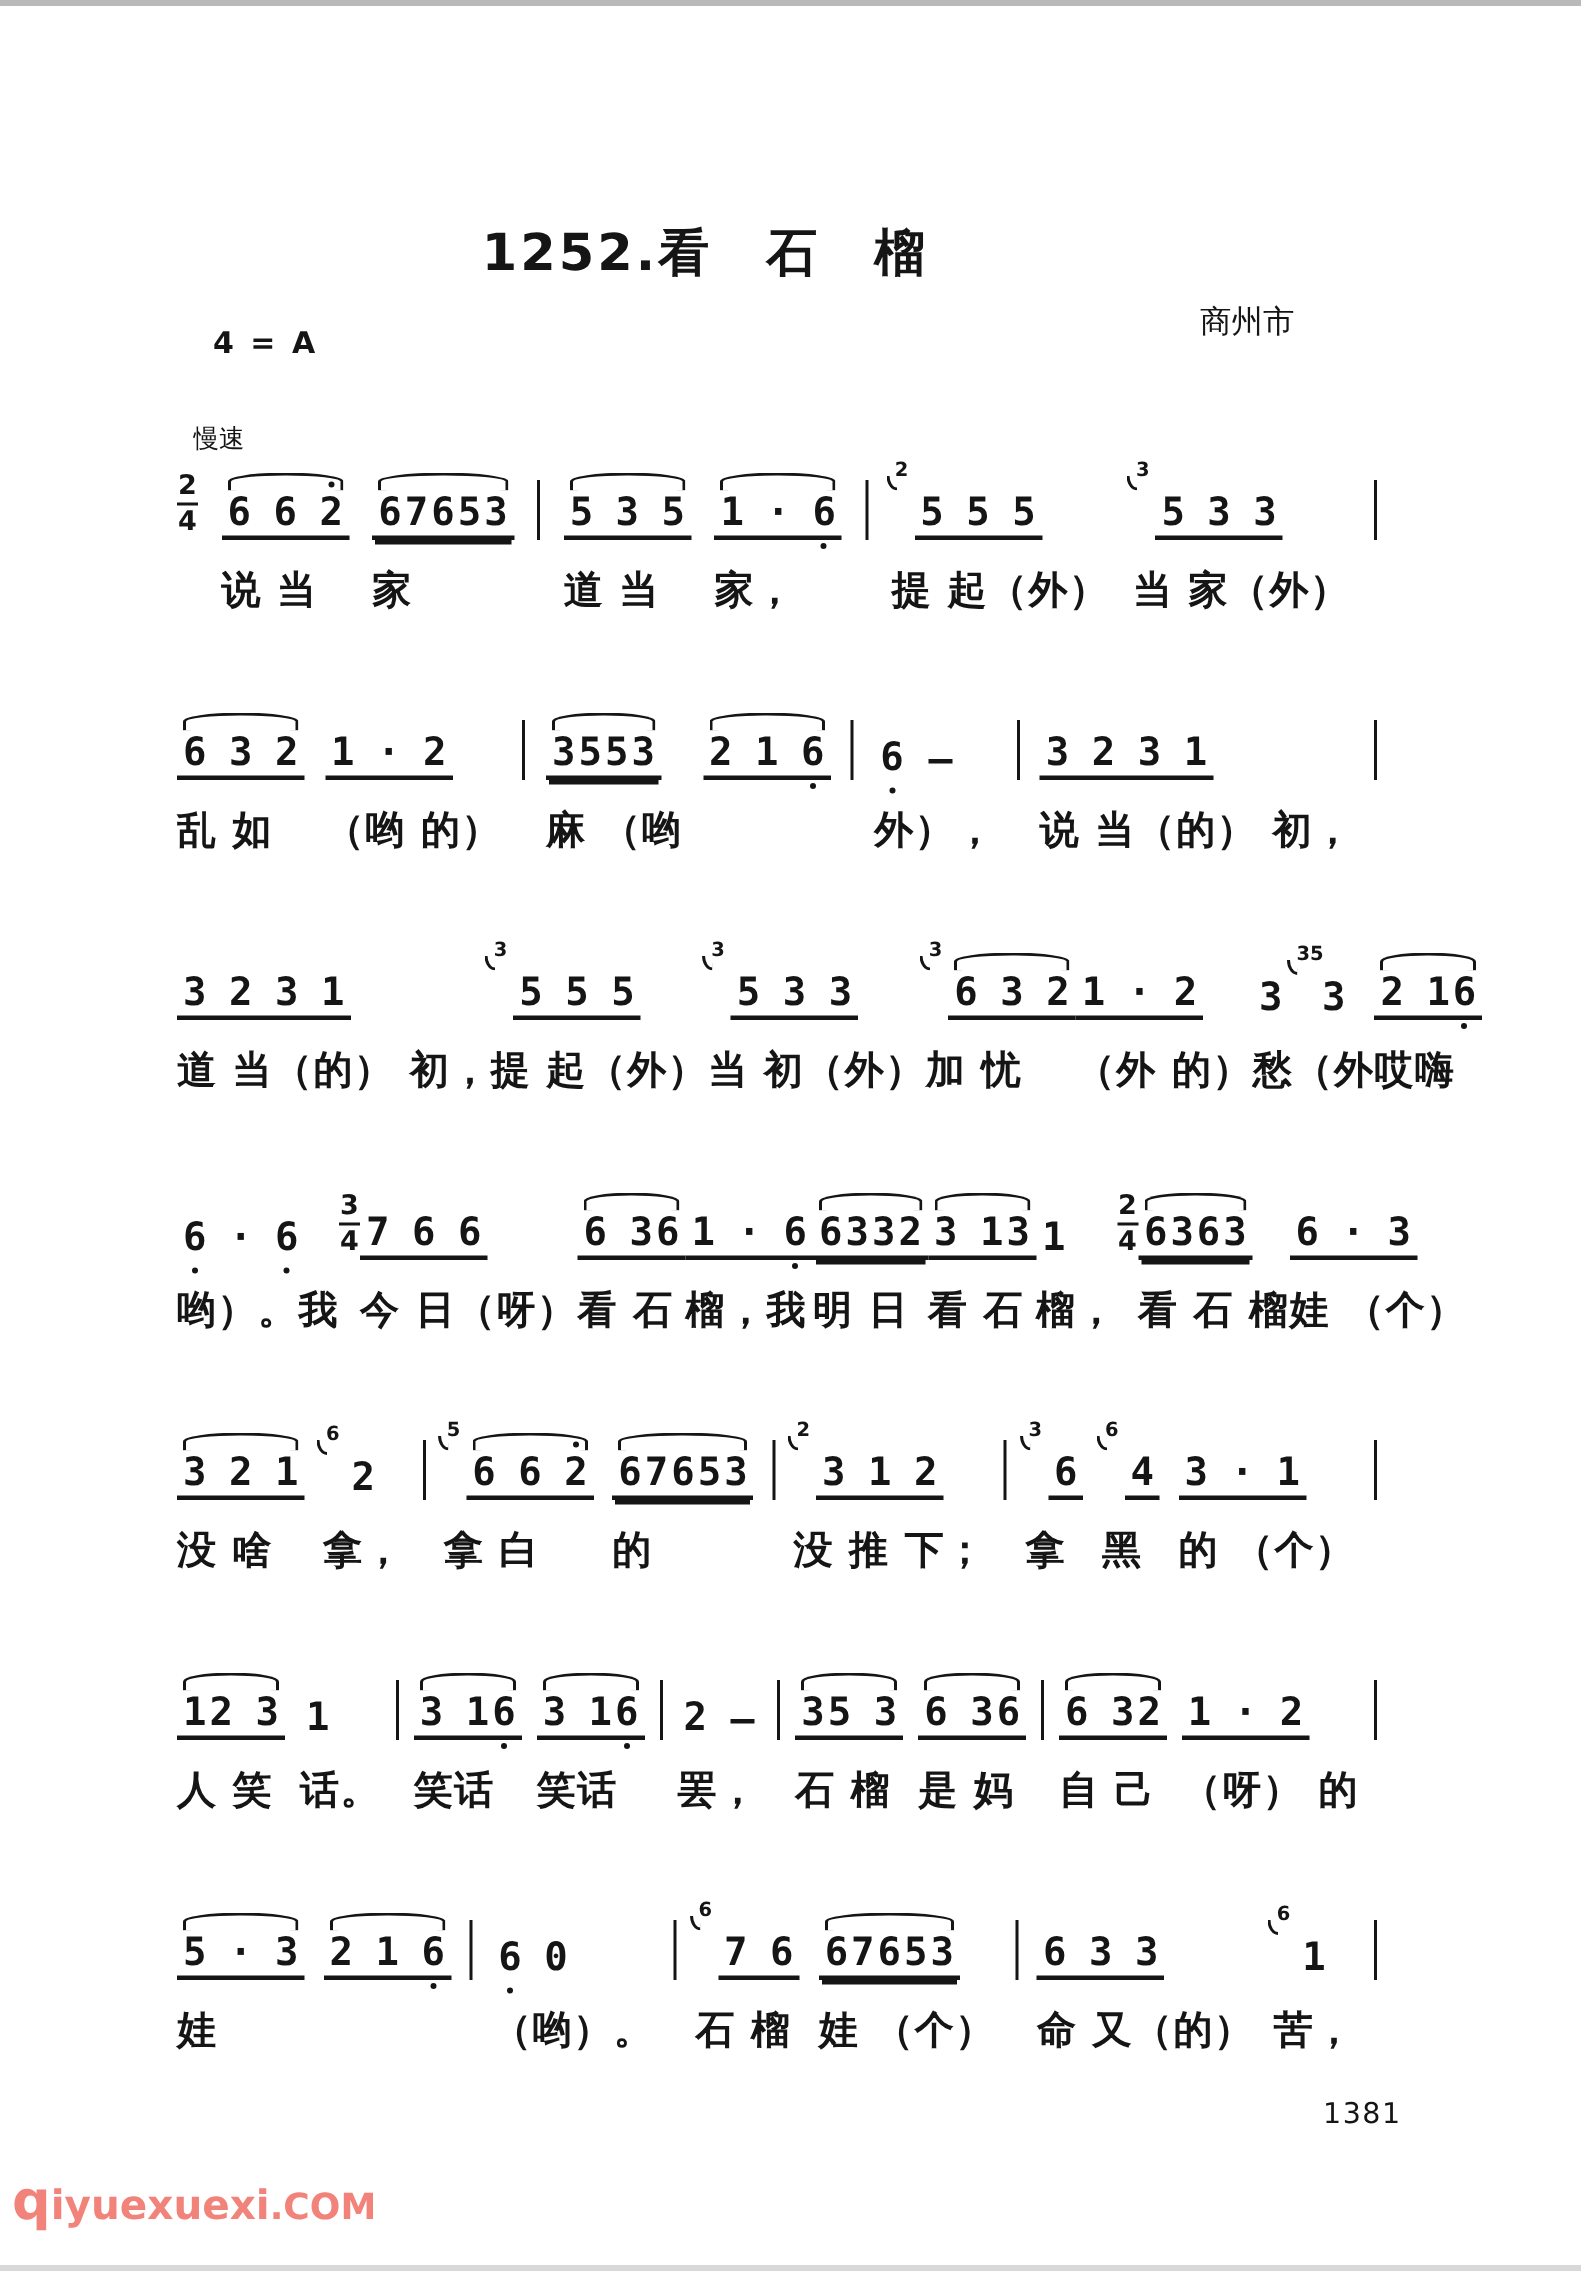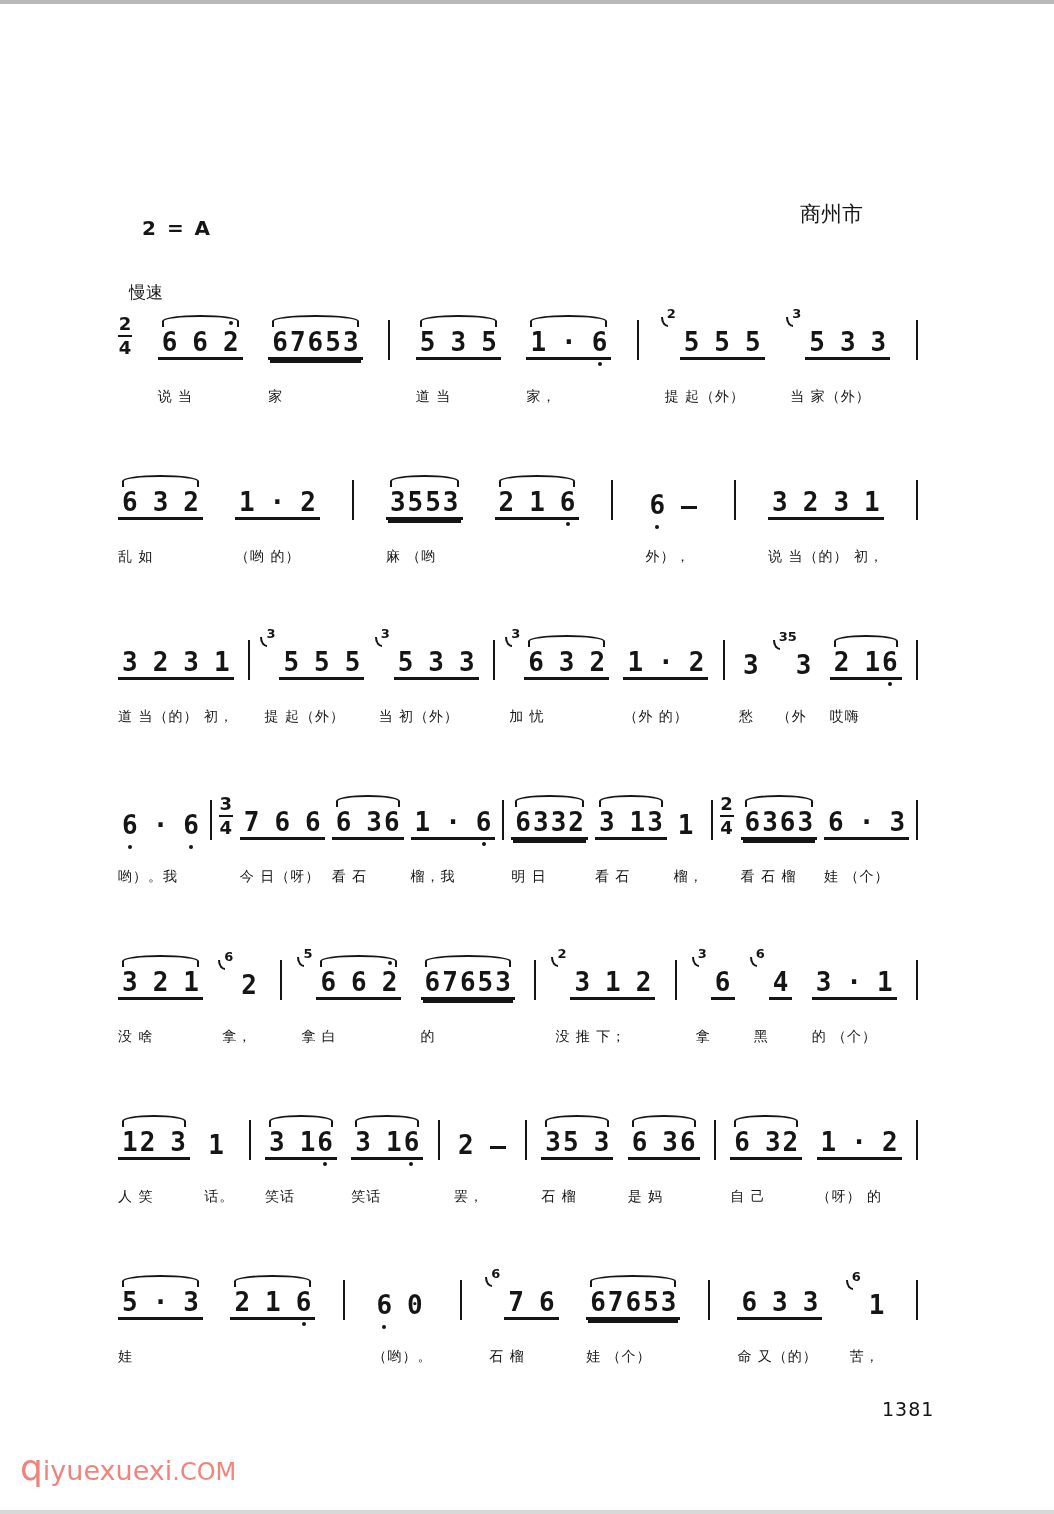--- a/index.html
+++ b/index.html
@@ -34,36 +34,37 @@
   .note.dash{width:16px;height:3px;background:#151515;margin:0 2px 9px 2px;padding:0;}
   .slur{position:absolute;top:-14px;left:4px;right:4px;height:10px;
         border:2px solid #151515;border-bottom:none;border-radius:100% 100% 0 0;}
   .grace{position:absolute;top:-22px;left:-13px;font-size:13px;font-weight:700;line-height:1;}
   .grace::after{content:"";position:absolute;left:-6px;top:10px;width:5px;height:8px;
         border-left:2px solid #151515;border-bottom:2px solid #151515;border-bottom-left-radius:100%;}
   .barline{width:2px;height:40px;background:#151515;margin-top:20px;}
   .ts{display:flex;flex-direction:column;align-items:center;margin-top:15px;
       font-weight:700;font-size:18px;line-height:1;}
   .ts-line{width:14px;height:2px;background:#151515;margin:2px 0;}
-  .lyric{margin-top:28px;height:26px;font-size:14px;white-space:nowrap;letter-spacing:1px;}
+  .lyric{margin-top:16px;height:26px;font-size:26px;white-space:nowrap;letter-spacing:1px;font-weight:bold;}
 
   .pageno{position:absolute;top:1398px;left:882px;font-size:19px;letter-spacing:1px;}
-  .watermark{position:absolute;top:1450px;left:20px;font-weight:400;line-height:1;}
+  .watermark{position:absolute;top:1450px;left:8px;font-weight:700;line-height:1;}
   .watermark span{color:#f2837b;}
   .wq{font-size:36px;}
   .wrest{font-size:27px;}
   .wdom{font-size:24px;}
 </style>
 </head>
 <body>
 
 <div class="page">
   <div class="edge-top"></div>
 
-  <div class="hdr-key">2 = A</div>
+  <div class="hdr-title">1252.看　石　榴</div>
+  <div class="hdr-key">4 = A</div>
   <div class="hdr-region">商州市</div>
   <div class="hdr-tempo">慢速</div>
 
   <div class="score">
       <div class="system">
         <div class="ts">
           <div class="ts-num">2</div>
           <div class="ts-line"></div>
           <div class="ts-den">4</div>
         </div>

